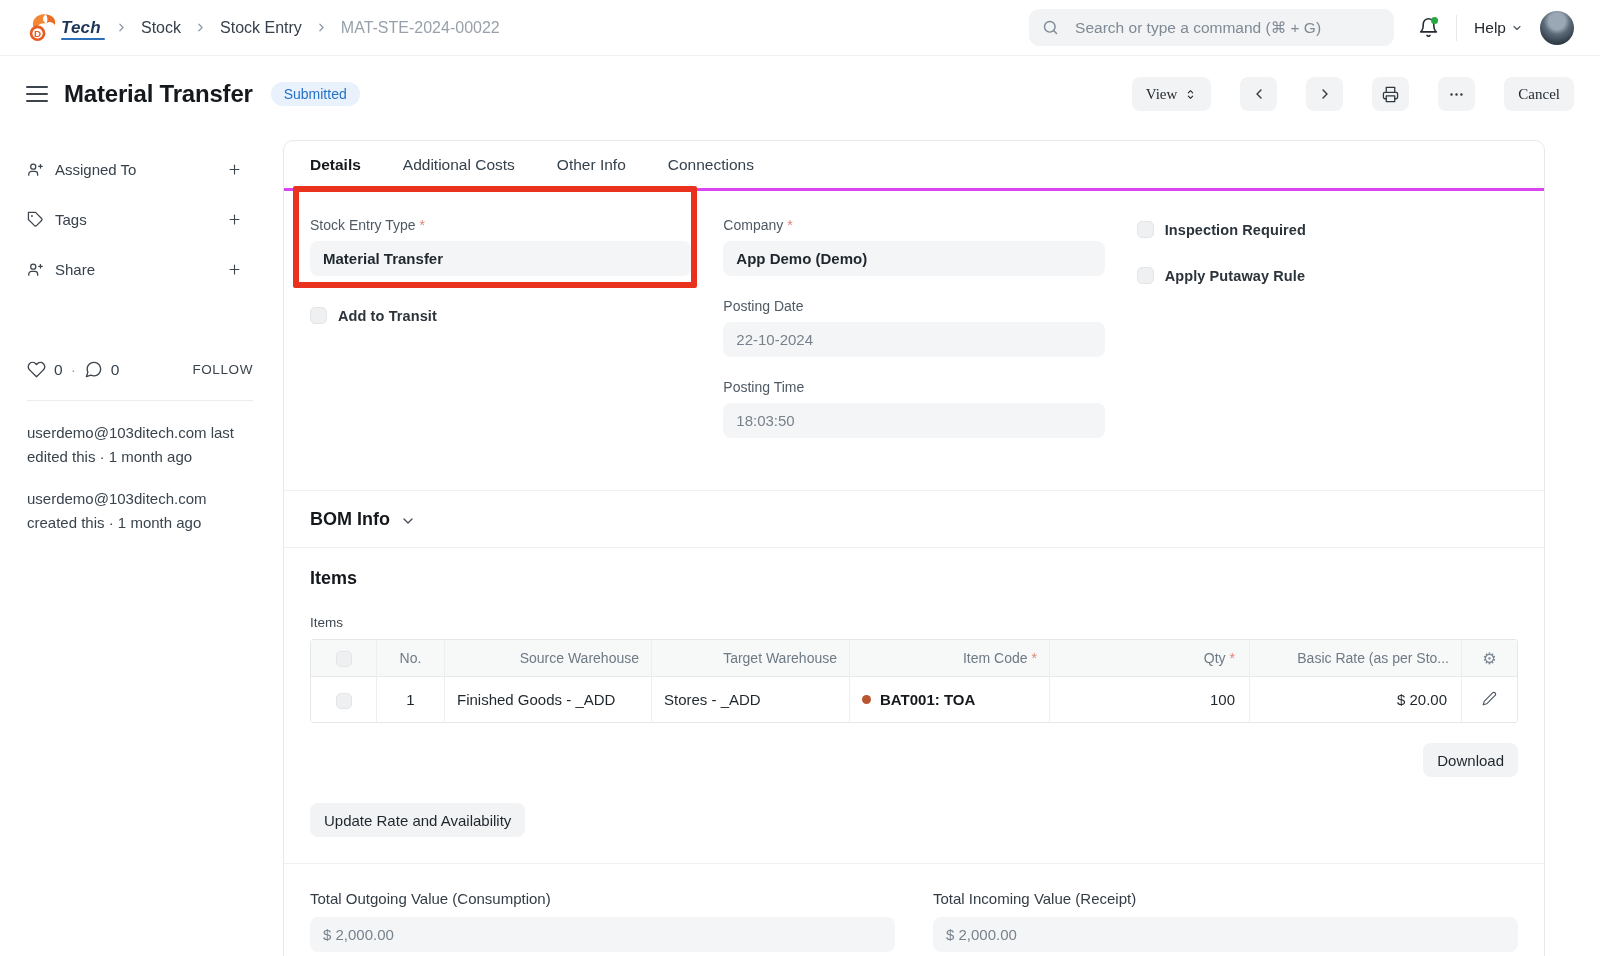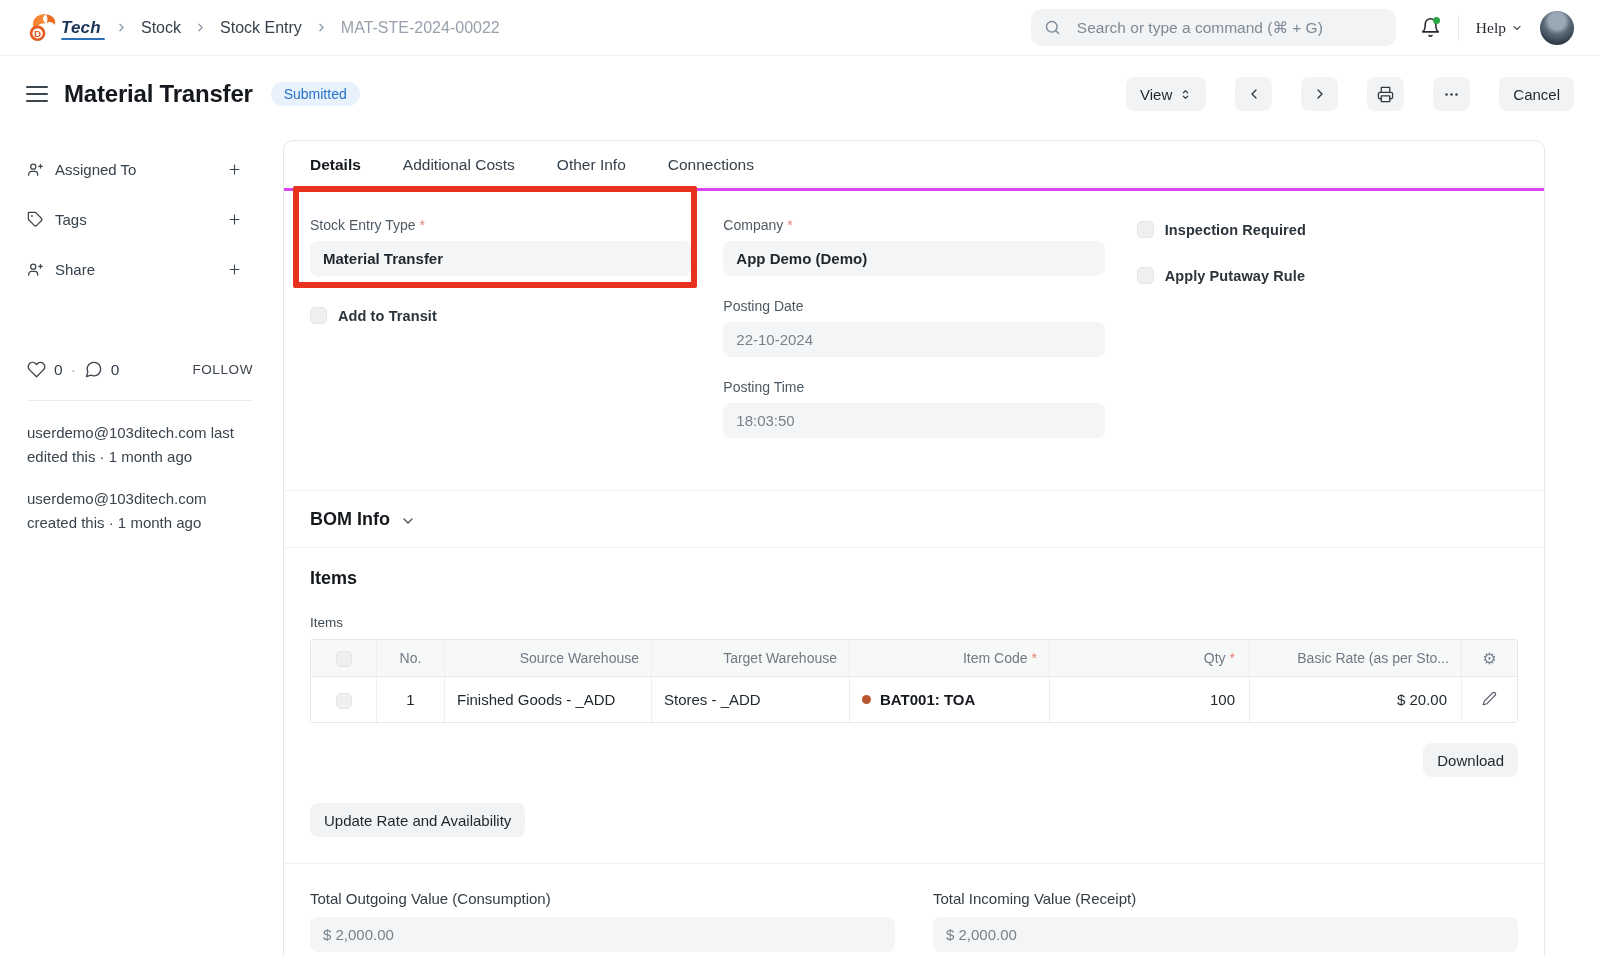--- a/index.html
+++ b/index.html
@@ -25,31 +25,31 @@
   .crumb-sep { color:#8d99a6; }
   .search-box { margin-left:auto; width:365px; height:37px; background:#f2f3f4; border-radius:10px;
     display:flex; align-items:center; gap:16px; padding:0 13px; color:#7e8a95; }
   .search-box input { border:none; outline:none; background:transparent; font-size:15.5px; flex:1;
     font-family:inherit; color:#36414c; }
   .search-box input::placeholder { color:#7e8a95; }
   .nav-right { display:flex; align-items:center; gap:17px; margin-left:24px; }
   .bell-wrap { position:relative; color:#242a30; cursor:pointer; }
   .bell-dot { position:absolute; top:0px; right:1px; width:7px; height:7px; border-radius:50%; }
   .nav-divider { width:1px; height:26px; background:#e7e9eb; }
-  .help { display:flex; align-items:center; gap:5px; font-size:15.5px; color:#242a30; cursor:pointer;font-family:Liberation Serif, serif; }
+  .help { display:flex; align-items:center; gap:5px; font-size:15.5px; color:#242a30; cursor:pointer; }
   .avatar { width:34px; height:34px; border-radius:50%; cursor:pointer; overflow:hidden;
     background:radial-gradient(circle at 50% 30%, #9aa7b4 0 28%, #5d6b79 45%, #313d49 75%, #20262d 100%); }
 
   
   .page-header { height:76px; display:flex; align-items:center; padding:0 26px; }
   .hamburger { width:22px; display:flex; flex-direction:column; gap:5px; cursor:pointer; margin-right:16px; }
   .hamburger span { display:block; height:2px; background:#3c444c; border-radius:1px; }
   .page-title { font-size:24px; font-weight:bold; color:#15191d; letter-spacing:-0.2px; }
   .status-badge { margin-left:18px; font-size:14px; padding:4px 13px; border-radius:13px; }
-  .header-actions { margin-left:auto; display:flex; align-items:flex-start; gap:29px; }
+  .header-actions { margin-left:auto; display:flex; align-items:flex-start; gap:29px;font-family:Liberation Serif, serif; }
   .btn { background:#f2f3f4; border:none; border-radius:8px; height:34px; padding:0 14px;
     font-size:15px; font-family:inherit; color:#1f272e; display:flex; align-items:center; gap:7px; cursor:pointer; }
   .btn.icon-btn { width:37px; padding:0; justify-content:center; color:#30383f; }
 
   
   .layout { display:flex; align-items:flex-start; }
   .sidebar { width:283px; flex-shrink:0; padding:12px 30px 0 27px; }
   .sidebar-item { display:flex; align-items:center; height:50px; font-size:15px; color:#36414c; cursor:pointer; }
   .sidebar-item .icon { margin-right:11px; color:#3c444c; }
   .plus-btn { margin-left:auto; color:#49525b; cursor:pointer; }

